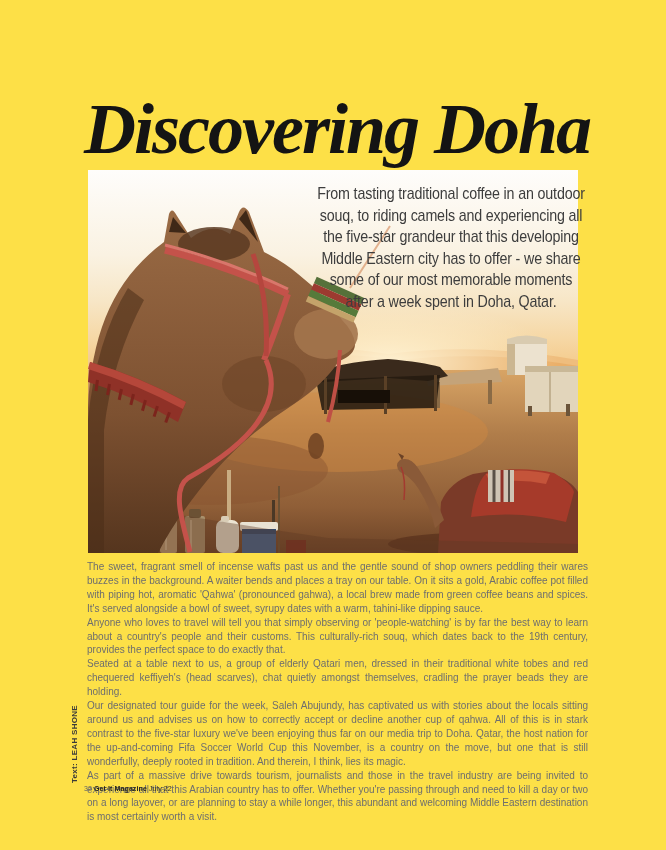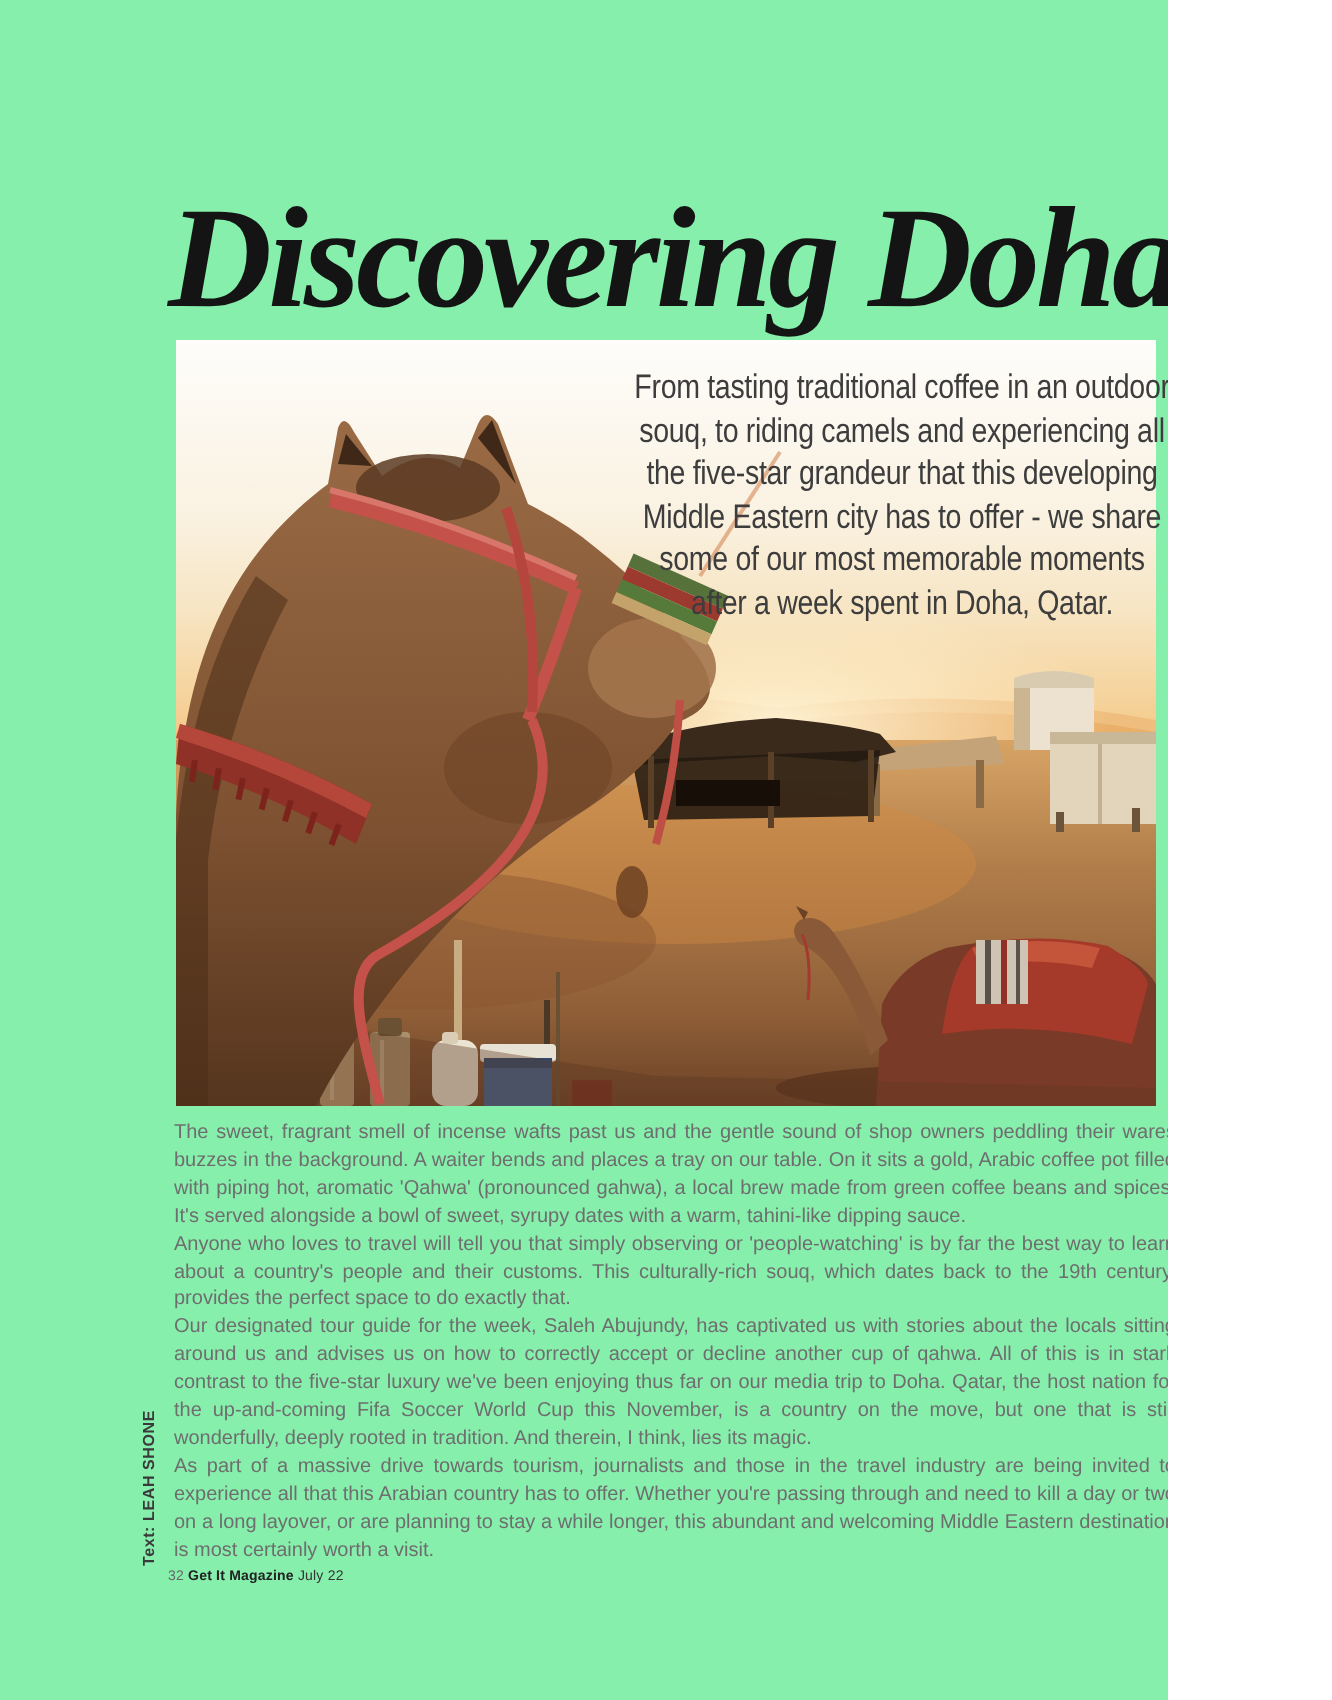--- a/index.html
+++ b/index.html
@@ -1,21 +1,21 @@
 <!DOCTYPE html>
 <html><head>
 <meta charset="utf-8">
 <style>
   * { margin: 0; padding: 0; box-sizing: border-box; }
   html, body { background: #ffffff; }
   .page {
     position: relative;
-    width: 584px;
+    width: 666px;
     height: 850px;
-    background: #86efac;
+    background: #fde047;
     overflow: hidden;
     font-family: "Liberation Sans", sans-serif;
   }
   .article-title {
     position: absolute;
     left: 84px;
     top: 90px;
     width: 540px;
     font-family: "Liberation Serif", serif;
     font-style: italic;
@@ -234,20 +234,21 @@
     <span class="line">souq, to riding camels and experiencing all</span>
     <span class="line">the five-star grandeur that this developing</span>
     <span class="line">Middle Eastern city has to offer - we share</span>
     <span class="line">some of our most memorable moments</span>
     <span class="line">after a week spent in Doha, Qatar.</span>
   </div>
 
   <div class="body-text">
     <p>The sweet, fragrant smell of incense wafts past us and the gentle sound of shop owners peddling their wares buzzes in the background. A waiter bends and places a tray on our table. On it sits a gold, Arabic coffee pot filled with piping hot, aromatic 'Qahwa' (pronounced gahwa), a local brew made from green coffee beans and spices. It's served alongside a bowl of sweet, syrupy dates with a warm, tahini-like dipping sauce.</p>
     <p>Anyone who loves to travel will tell you that simply observing or 'people-watching' is by far the best way to learn about a country's people and their customs. This culturally-rich souq, which dates back to the 19th century, provides the perfect space to do exactly that.</p>
+    <p>Seated at a table next to us, a group of elderly Qatari men, dressed in their traditional white tobes and red chequered keffiyeh's (head scarves), chat quietly amongst themselves, cradling the prayer beads they are holding.</p>
     <p>Our designated tour guide for the week, Saleh Abujundy, has captivated us with stories about the locals sitting around us and advises us on how to correctly accept or decline another cup of qahwa. All of this is in stark contrast to the five-star luxury we've been enjoying thus far on our media trip to Doha. Qatar, the host nation for the up-and-coming Fifa Soccer World Cup this November, is a country on the move, but one that is still wonderfully, deeply rooted in tradition. And therein, I think, lies its magic.</p>
     <p>As part of a massive drive towards tourism, journalists and those in the travel industry are being invited to experience all that this Arabian country has to offer. Whether you're passing through and need to kill a day or two on a long layover, or are planning to stay a while longer, this abundant and welcoming Middle Eastern destination is most certainly worth a visit.</p>
   </div>
 
   <div class="credit">Text: LEAH SHONE</div>
 
   <div class="footer">
     <span class="num">32</span>
     <span class="mag">Get It Magazine</span>
     <span class="date">July 22</span>

